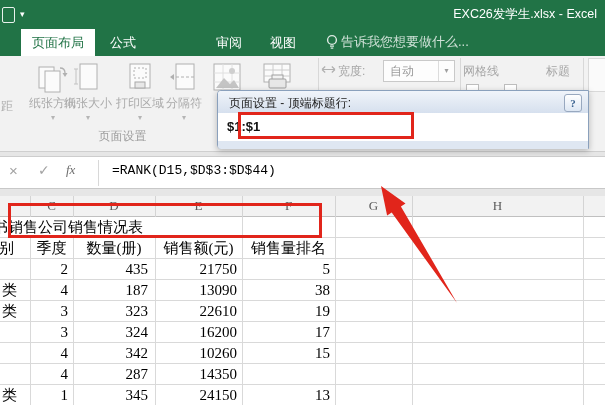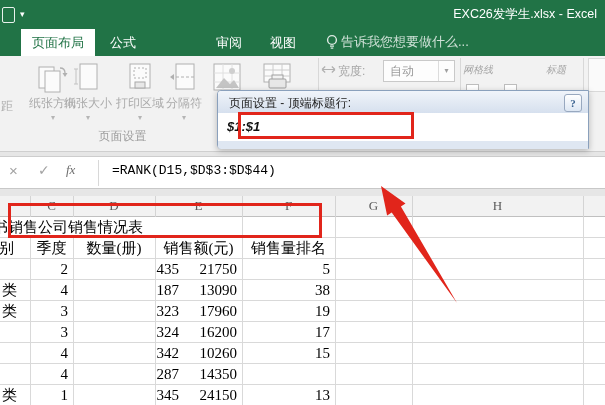--- a/index.html
+++ b/index.html
@@ -29,35 +29,35 @@
   .rcaret{font-size:8px;color:#b5b5b5;line-height:10px;margin-top:2px;}
   .margins-partial{left:1px;top:98px;font-size:12px;color:#ababab;}
   .grouplabel{left:80px;top:128px;width:85px;text-align:center;font-size:12px;color:#9d9d9d;}
   .vsep{width:1px;background:#d8d8d8;}
   .width-icon{left:321px;top:63px;}
   .width-label{left:338px;top:63px;font-size:12px;color:#a5a5a5;}
   .dropdown{left:383px;top:60px;width:72px;height:22px;background:#fdfdfd;border:1px solid #c9c9c9;box-sizing:border-box;}
   .dropdown .val{position:absolute;left:6px;top:2px;font-size:12px;color:#9a9a9a;}
   .dropdown .dc{position:absolute;right:0;top:0;width:15px;height:20px;border-left:1px solid #dcdcdc;
     color:#a0a0a0;font-size:8px;text-align:center;line-height:20px;}
-  .sheetopt{top:63px;font-size:10px;color:#a5a5a5;font-style:italic;}
+  .sheetopt{top:63px;font-size:12px;color:#a5a5a5;}
   .chk{width:11px;height:11px;border:1px solid #bdbdbd;background:#fff;top:84px;}
   .edge-btn{left:588px;top:58px;width:17px;height:32px;background:#fafafa;border:1px solid #d9d9d9;}
 
   
   .dialog{left:217px;top:90px;width:372px;height:59px;background:#fff;border:1px solid #8aa0bc;
     border-radius:4px 0 0 4px;box-shadow:0 2px 6px rgba(0,0,0,.25);box-sizing:border-box;z-index:40;}
   .dlg-title{position:absolute;left:0;top:0;right:0;height:22px;border-radius:3px 0 0 0;
     background:linear-gradient(#f0f4fa,#d6e0ee);border-bottom:1px solid #c3cfe0;}
   .dlg-title-text{position:absolute;left:11px;top:4px;font-size:12px;color:#222;}
   .dlg-help{position:absolute;right:6px;top:3px;width:16px;height:16px;border:1px solid #98a8bf;border-radius:3px;
     background:linear-gradient(#ffffff,#dde7f3);color:#38608e;font-size:11px;font-weight:bold;
     text-align:center;line-height:16px;font-family:"Liberation Serif",serif;}
   .dlg-input{position:absolute;left:0;top:22px;right:0;height:28px;background:#fff;}
-  .dlg-input-text{position:absolute;left:9px;top:6px;font-size:13px;font-weight:600;color:#111;font-style:italic;}
+  .dlg-input-text{position:absolute;left:9px;top:6px;font-size:13px;font-weight:600;color:#111;}
   .dlg-bottom{position:absolute;left:0;top:50px;right:0;height:8px;background:#dfe7f2;border-radius:0 0 0 3px;}
 
   
   .chromeband{left:0;width:605px;background:#e6e6e6;}
   .fbar{left:0;top:156px;width:605px;height:33px;background:#fff;border-top:1px solid #cdcdcd;
     border-bottom:1px solid #c8c8c8;box-sizing:border-box;}
   .fb-x{left:9px;top:163px;color:#a3a3a3;font-size:15px;line-height:15px;}
   .fb-check{left:38px;top:163px;color:#a3a3a3;font-size:14px;line-height:15px;}
   .fb-fx{left:66px;top:162px;color:#6f6f6f;font-size:13px;font-style:italic;font-family:"Liberation Serif",serif;}
   .fb-sep{left:98px;top:160px;height:26px;}
@@ -70,21 +70,21 @@
     font-family:"Liberation Serif","DejaVu Serif",serif;}
   .stripsep{position:absolute;top:0;width:1px;height:21px;background:#d4d4d4;}
   .hlines{position:absolute;left:0;top:21px;width:605px;height:188px;
     background:repeating-linear-gradient(to bottom,transparent 0 20px,#d9d9d9 20px 21px);}
   .vline{position:absolute;width:1px;background:#d9d9d9;}
   .srow{position:absolute;left:0;width:605px;height:21px;font-size:15px;line-height:21px;color:#000;
     font-family:"Liberation Serif","DejaVu Serif",serif;}
   .cell{position:absolute;top:0;height:21px;white-space:nowrap;}
   .cb{left:2px;}
   .cc{left:30px;width:38px;text-align:right;}
-  .cd{left:73px;width:75px;text-align:right;padding-left:31px;}
+  .cd{left:73px;width:75px;text-align:right;}
   .ce{left:155px;width:82px;text-align:right;}
   .cf{left:242px;width:88px;text-align:right;}
   .hb{left:-1px;}
   .hc{left:30px;width:43px;text-align:center;}
   .hd{left:73px;width:82px;text-align:center;}
   .he{left:155px;width:87px;text-align:center;}
   .hf{left:242px;width:93px;text-align:center;}
   .titlecell{left:-7px;}
 
   
@@ -265,21 +265,21 @@
       <span class="cell cb">类</span>
       <span class="cell cc">4</span>
       <span class="cell cd">187</span>
       <span class="cell ce">13090</span>
       <span class="cell cf">38</span>
     </div>
     <div class="srow" style="top:105px;">
       <span class="cell cb">类</span>
       <span class="cell cc">3</span>
       <span class="cell cd">323</span>
-      <span class="cell ce">17960</span>
+      <span class="cell ce">22610</span>
       <span class="cell cf">19</span>
     </div>
     <div class="srow" style="top:126px;">
       <span class="cell cb"></span>
       <span class="cell cc">3</span>
       <span class="cell cd">324</span>
       <span class="cell ce">16200</span>
       <span class="cell cf">17</span>
     </div>
     <div class="srow" style="top:147px;">

